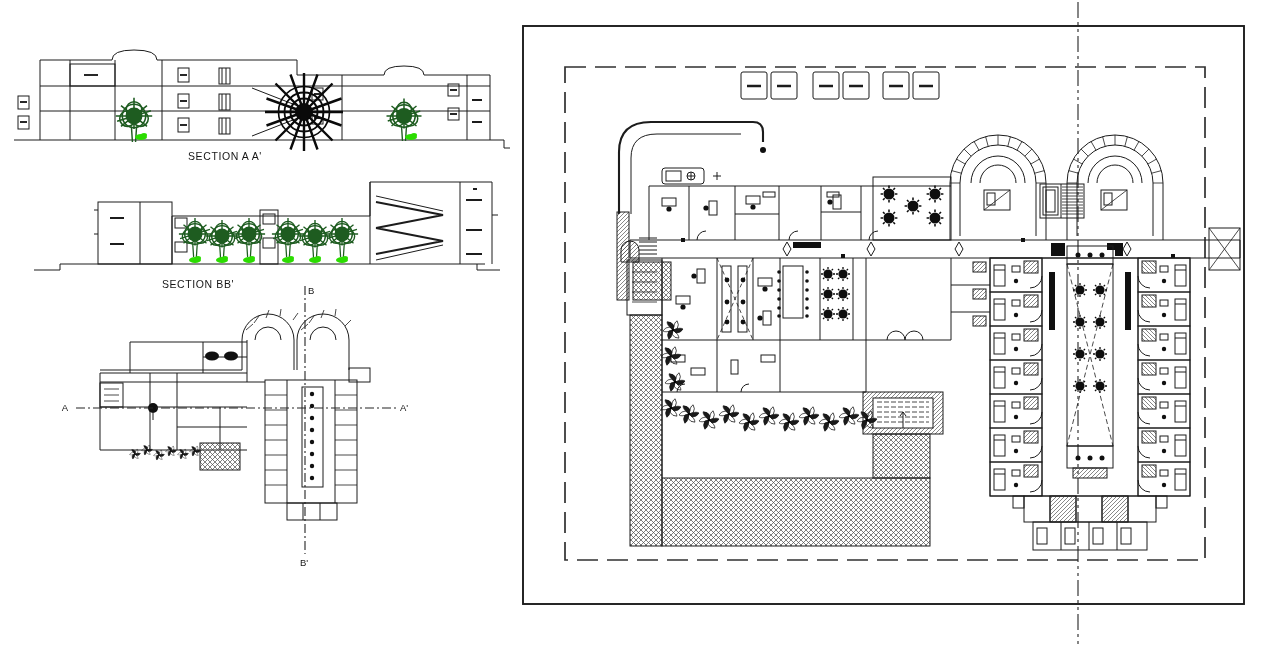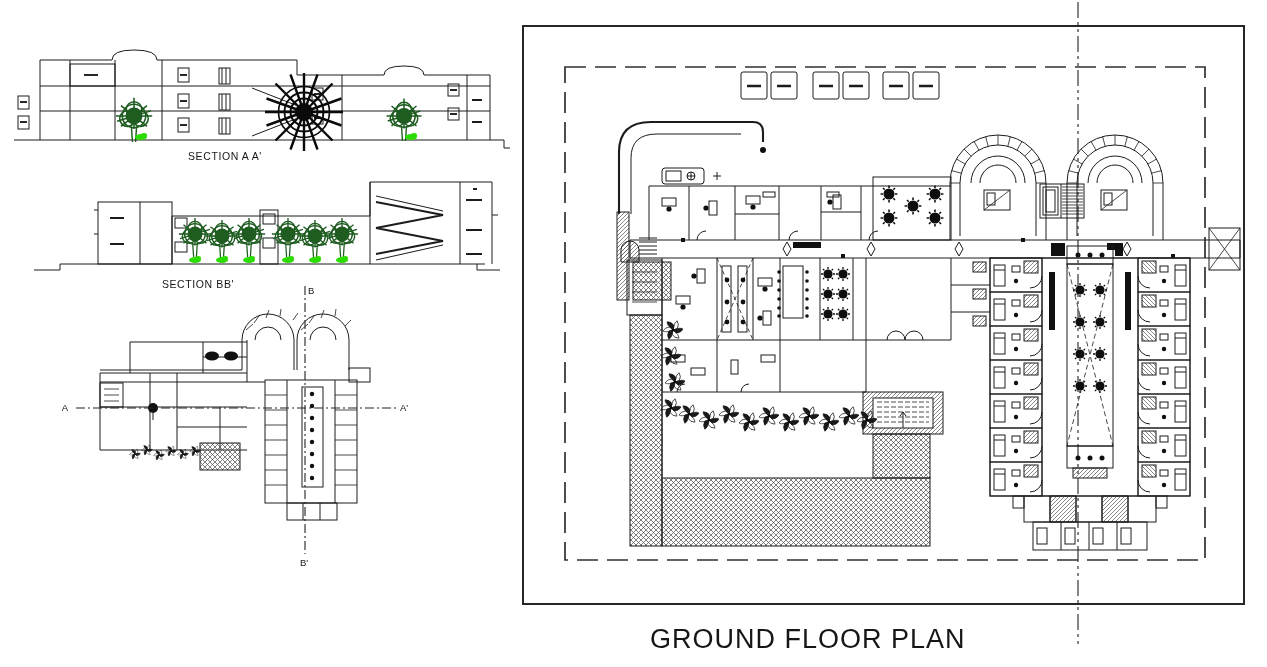--- a/index.html
+++ b/index.html
@@ -451,14 +451,13 @@
           <use href="#rtable" transform="translate(322,314)"></use>
       </g>
       <rect x="150" y="355" width="14" height="7" class="k"></rect>
       <rect x="170" y="368" width="14" height="7" class="k"></rect>
       <rect x="210" y="360" width="7" height="14" class="k"></rect>
       <rect x="240" y="355" width="14" height="7" class="k"></rect>
       <path class="k" d="M156,392 a8,8 0 0 1 8,-8 M220,392 a8,8 0 0 1 8,-8"></path>
     </g>
   </svg>
 
-  <div class="sheet-title">GROUND FLOOR PLAN</div>
 </div>
 
 </body></html>

